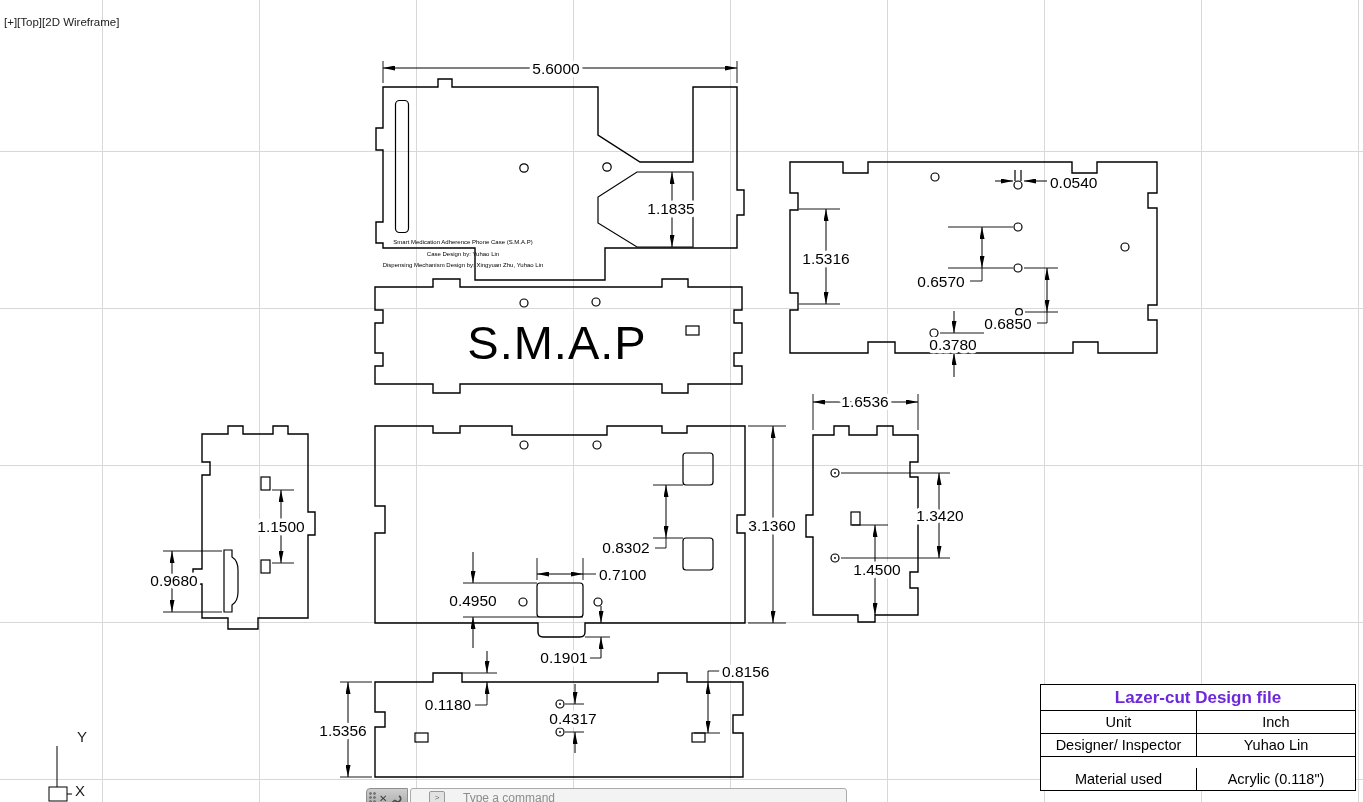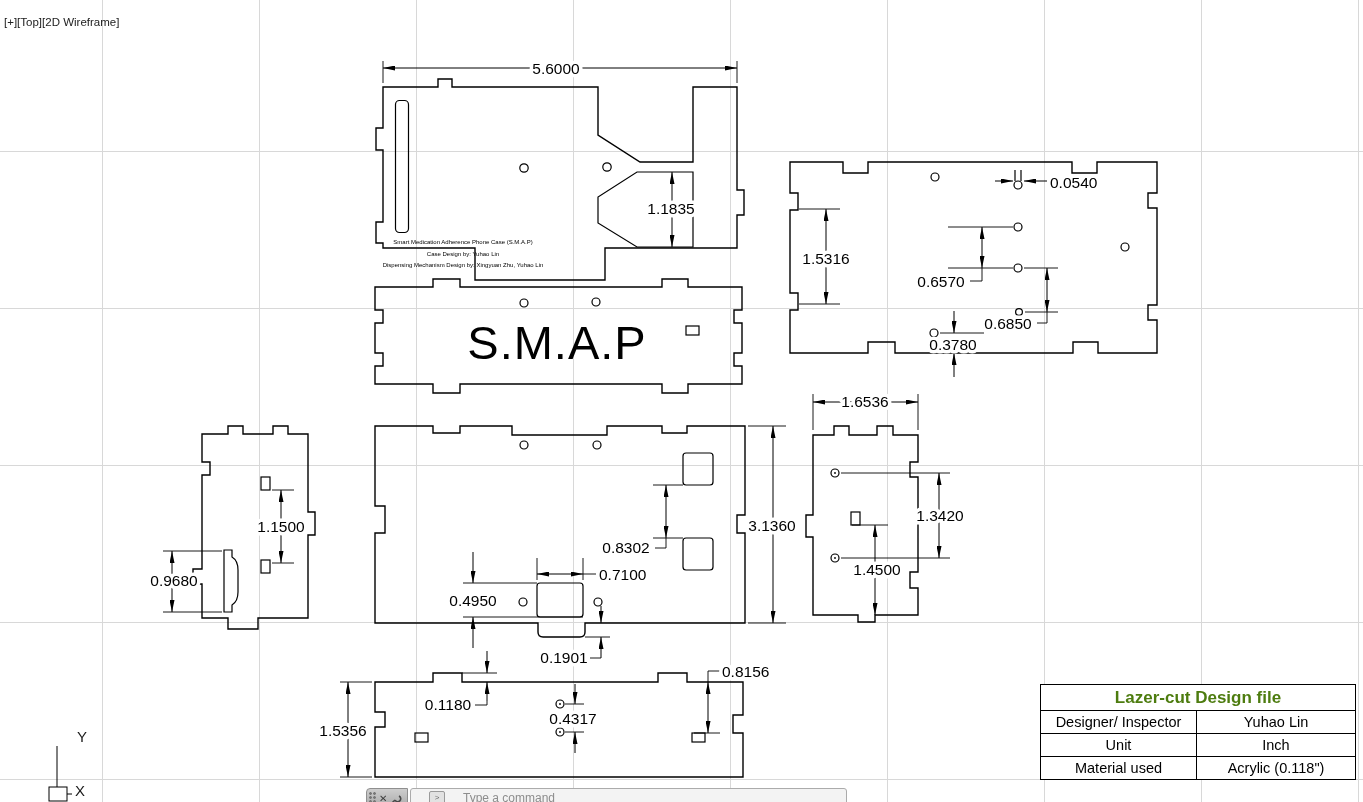--- a/index.html
+++ b/index.html
@@ -34,24 +34,24 @@
   .tiny{font-family:"Liberation Sans",sans-serif;font-size:6px;fill:#000;text-anchor:middle;}
   .smap{font-family:"Liberation Sans",sans-serif;font-size:47px;fill:#000;text-anchor:middle;letter-spacing:1px;}
   .ucs-label{font-family:"Liberation Sans",sans-serif;font-size:15px;fill:#1a1a1a;text-anchor:middle;}
   
   #title-block{
     position:absolute;left:1040px;top:684px;width:316px;z-index:4;
     background:#fff;border:1.6px solid #000;box-sizing:border-box;
   }
   #title-block .tb-header{
     border-bottom:1.2px solid #000;height:25px;display:flex;align-items:center;justify-content:center;
-    font-size:17px;font-weight:bold;color:#4d7c0f;
+    font-size:17px;font-weight:bold;color:#6d28d9;
   }
   #title-block .tb-row{display:flex;height:22px;border-bottom:1.2px solid #000;}
-  #title-block .tb-row:last-child{border-bottom:none;}
+  #title-block .tb-row:last-child{border-bottom:none;margin-top:11px;}
   #title-block .tb-cell{
     display:flex;align-items:center;justify-content:center;font-size:14.5px;color:#000;box-sizing:border-box;
   }
   #title-block .tb-label{width:156px;border-right:1.2px solid #000;}
   #title-block .tb-value{flex:1;}
   
   #cmdbar{
     position:absolute;left:366px;top:788px;width:481px;height:22px;z-index:6;
     display:flex;align-items:flex-start;
   }
@@ -331,26 +331,26 @@
     <rect class="dimln" x="49" y="787" width="18" height="14" fill="none"></rect>
     <line class="dimln" x1="67" y1="794" x2="72" y2="794"></line>
     <text class="ucs-label" x="82" y="742">Y</text>
     <text class="ucs-label" x="80" y="796">X</text>
   </g>
 </svg>
 
 <div id="title-block">
   <div class="tb-header">Lazer-cut Design file</div>
   <div class="tb-row">
+    <div class="tb-cell tb-label">Unit</div>
+    <div class="tb-cell tb-value">Inch</div>
+  </div>
+  <div class="tb-row">
     <div class="tb-cell tb-label">Designer/ Inspector</div>
     <div class="tb-cell tb-value">Yuhao Lin</div>
-  </div>
-  <div class="tb-row">
-    <div class="tb-cell tb-label">Unit</div>
-    <div class="tb-cell tb-value">Inch</div>
   </div>
   <div class="tb-row">
     <div class="tb-cell tb-label">Material used</div>
     <div class="tb-cell tb-value">Acrylic (0.118")</div>
   </div>
 </div>
 
 <div id="cmdbar">
   <div class="cmd-left">
     <div class="grip"></div>

